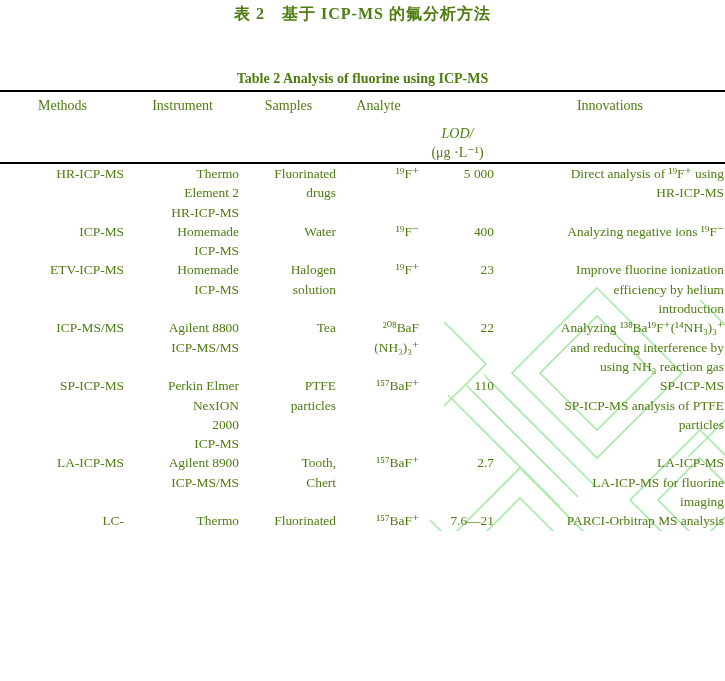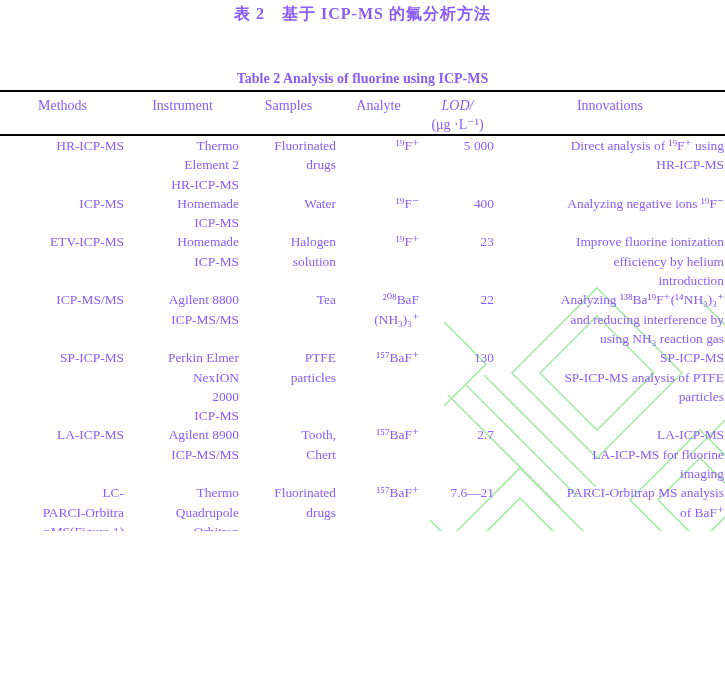--- a/index.html
+++ b/index.html
@@ -4,21 +4,21 @@
 <style>
   * { margin: 0; padding: 0; box-sizing: border-box; }
   html, body { background: #ffffff; }
   .page {
     position: relative;
     width: 725px;
     height: 531px;
     background: #ffffff;
     overflow: hidden;
     font-family: "Liberation Serif", "DejaVu Serif", serif;
-    color: #8b5cf6;
+    color: #4d7c0f;
   }
   .watermark {
     position: absolute;
     left: 0; top: 0;
     z-index: 0;
     pointer-events: none;
   }
   .content { position: relative; z-index: 1; }
   .title-zh {
     padding-top: 5px;
@@ -48,21 +48,21 @@
   table.ms-table thead tr { border-bottom: 2px solid #000; }
   th {
     font-weight: normal;
     font-size: 14px;
     text-align: center;
     vertical-align: top;
     padding-top: 4px;
     height: 43px;
     line-height: 19px;
   }
-  th .lod-top { font-style: italic; display: block; }
+  th .lod-top { font-style: italic; display: block; margin-top: 28px; }
   th .lod-unit { display: block; font-style: normal; }
   td {
     font-size: 13.4px;
     text-align: right;
     vertical-align: top;
     white-space: pre-line;
     line-height: 19.3px;
     padding: 0 1px;
   }
 </style>
@@ -176,21 +176,21 @@
         </tr>
         <tr>
           <td>SP-ICP-MS</td>
           <td>Perkin Elmer
 NexION
 2000
 ICP-MS</td>
           <td>PTFE
 particles</td>
           <td>¹⁵⁷BaF⁺</td>
-          <td>130</td>
+          <td>110</td>
           <td>SP-ICP-MS
 SP-ICP-MS analysis of PTFE
 particles</td>
         </tr>
         <tr>
           <td>LA-ICP-MS</td>
           <td>Agilent 8900
 ICP-MS/MS</td>
           <td>Tooth,
 Chert</td>

